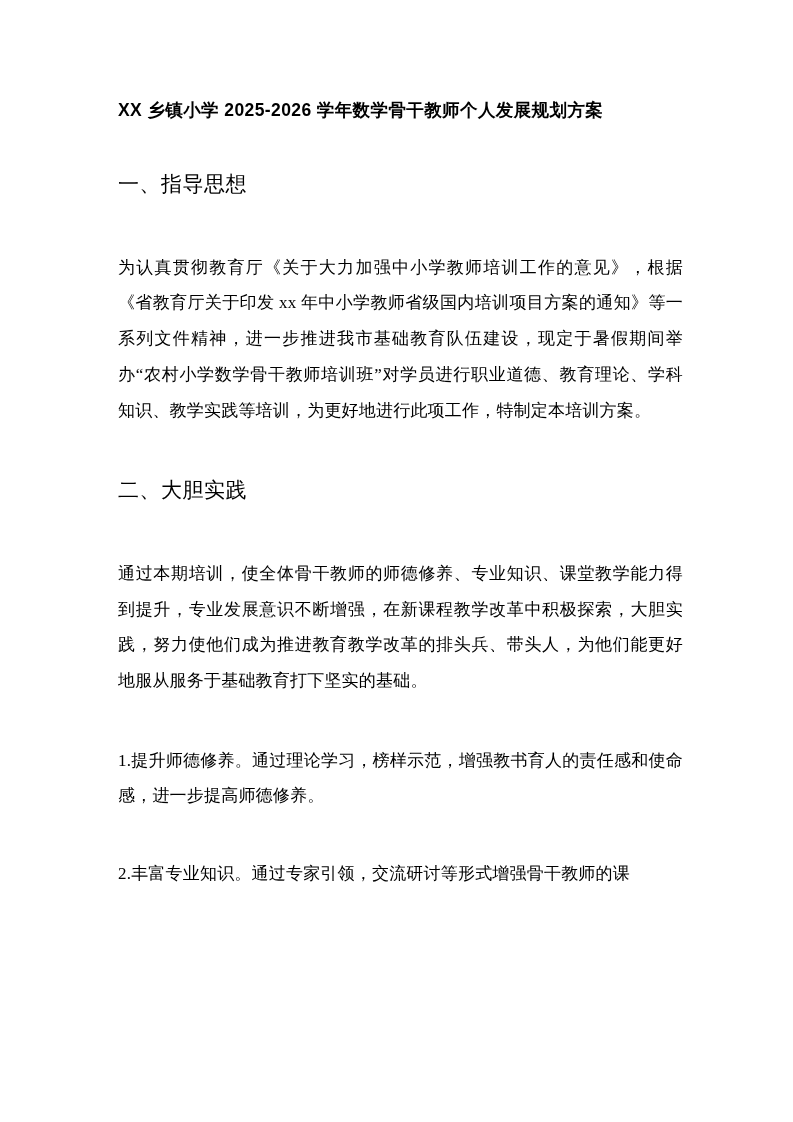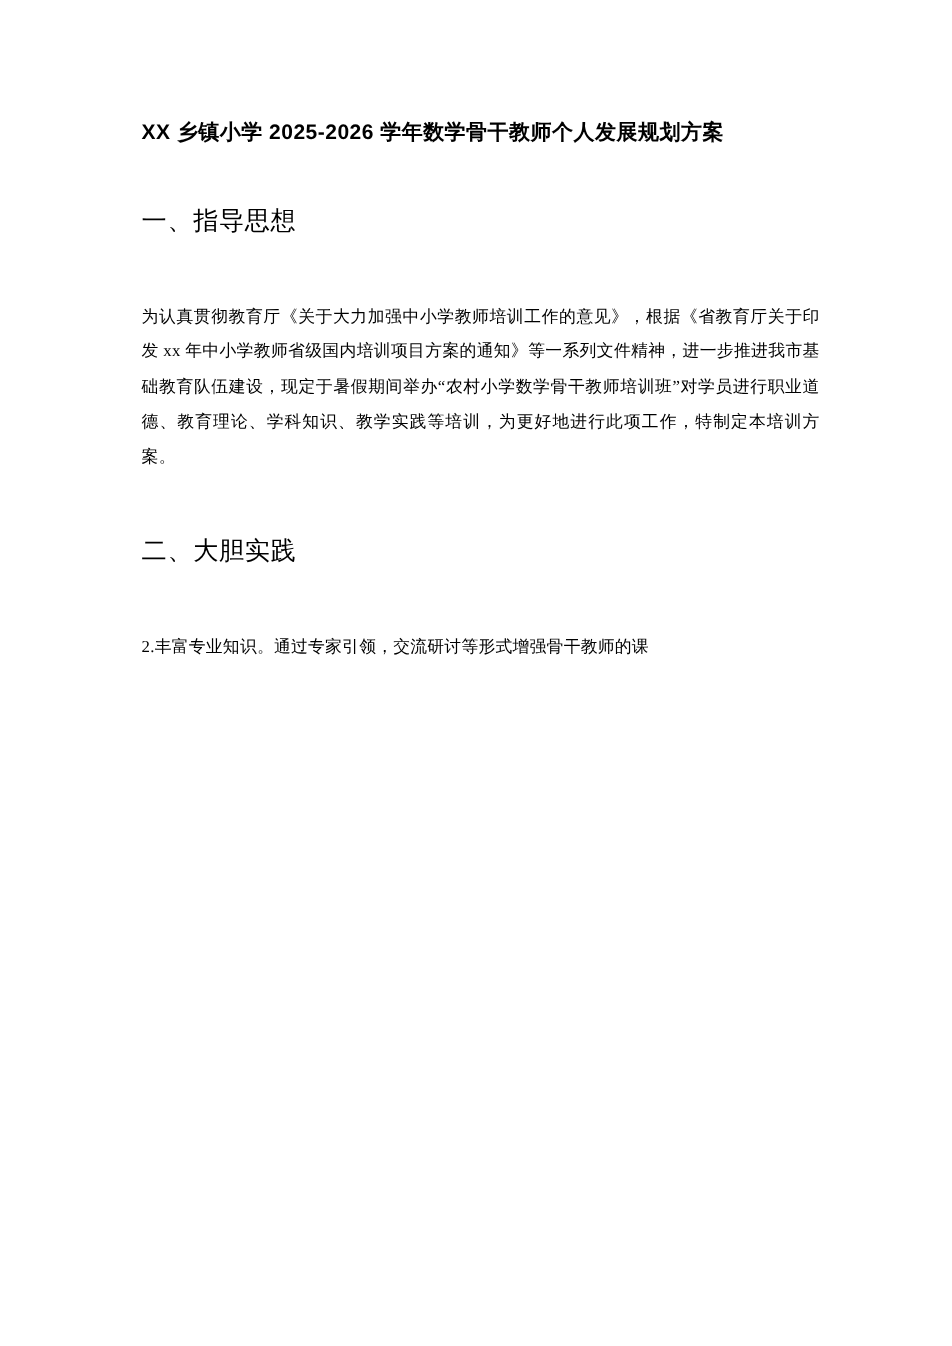--- a/index.html
+++ b/index.html
@@ -31,21 +31,21 @@
     margin: 0 0 42px 0;
     text-align: left;
   }
   .section-heading {
     font-size: 21px;
     line-height: 1.8;
     margin: 0 0 46px 0;
     letter-spacing: 0.5px;
   }
   .para {
-    font-size: 14px;
+    font-size: 17px;
     line-height: 2.1;
     margin: 12px 0 44px 0;
     text-align: justify;
     text-justify: inter-ideograph;
     letter-spacing: 0.2px;
   }
   .para:last-child {
     margin-bottom: 0;
     font-family: Liberation Serif, serif;
   }
@@ -58,16 +58,18 @@
 
 <div class="page">
   <h1 class="doc-title">XX 乡镇小学 2025-2026 学年数学骨干教师个人发展规划方案</h1>
 
   <div class="section-heading">一、指导思想</div>
 
   <p class="para">为认真贯彻教育厅《关于大力加强中小学教师培训工作的意见》，根据《省教育厅关于印发 xx 年中小学教师省级国内培训项目方案的通知》等一系列文件精神，进一步推进我市基础教育队伍建设，现定于暑假期间举办“农村小学数学骨干教师培训班”对学员进行职业道德、教育理论、学科知识、教学实践等培训，为更好地进行此项工作，特制定本培训方案。</p>
 
   <div class="section-heading">二、大胆实践</div>
 
+  <p class="para">通过本期培训，使全体骨干教师的师德修养、专业知识、课堂教学能力得到提升，专业发展意识不断增强，在新课程教学改革中积极探索，大胆实践，努力使他们成为推进教育教学改革的排头兵、带头人，为他们能更好地服从服务于基础教育打下坚实的基础。</p>
 
+  <p class="para para-tight">1.提升师德修养。通过理论学习，榜样示范，增强教书育人的责任感和使命感，进一步提高师德修养。</p>
 
   <p class="para">2.丰富专业知识。通过专家引领，交流研讨等形式增强骨干教师的课</p>
 </div>
 
 </body></html>

